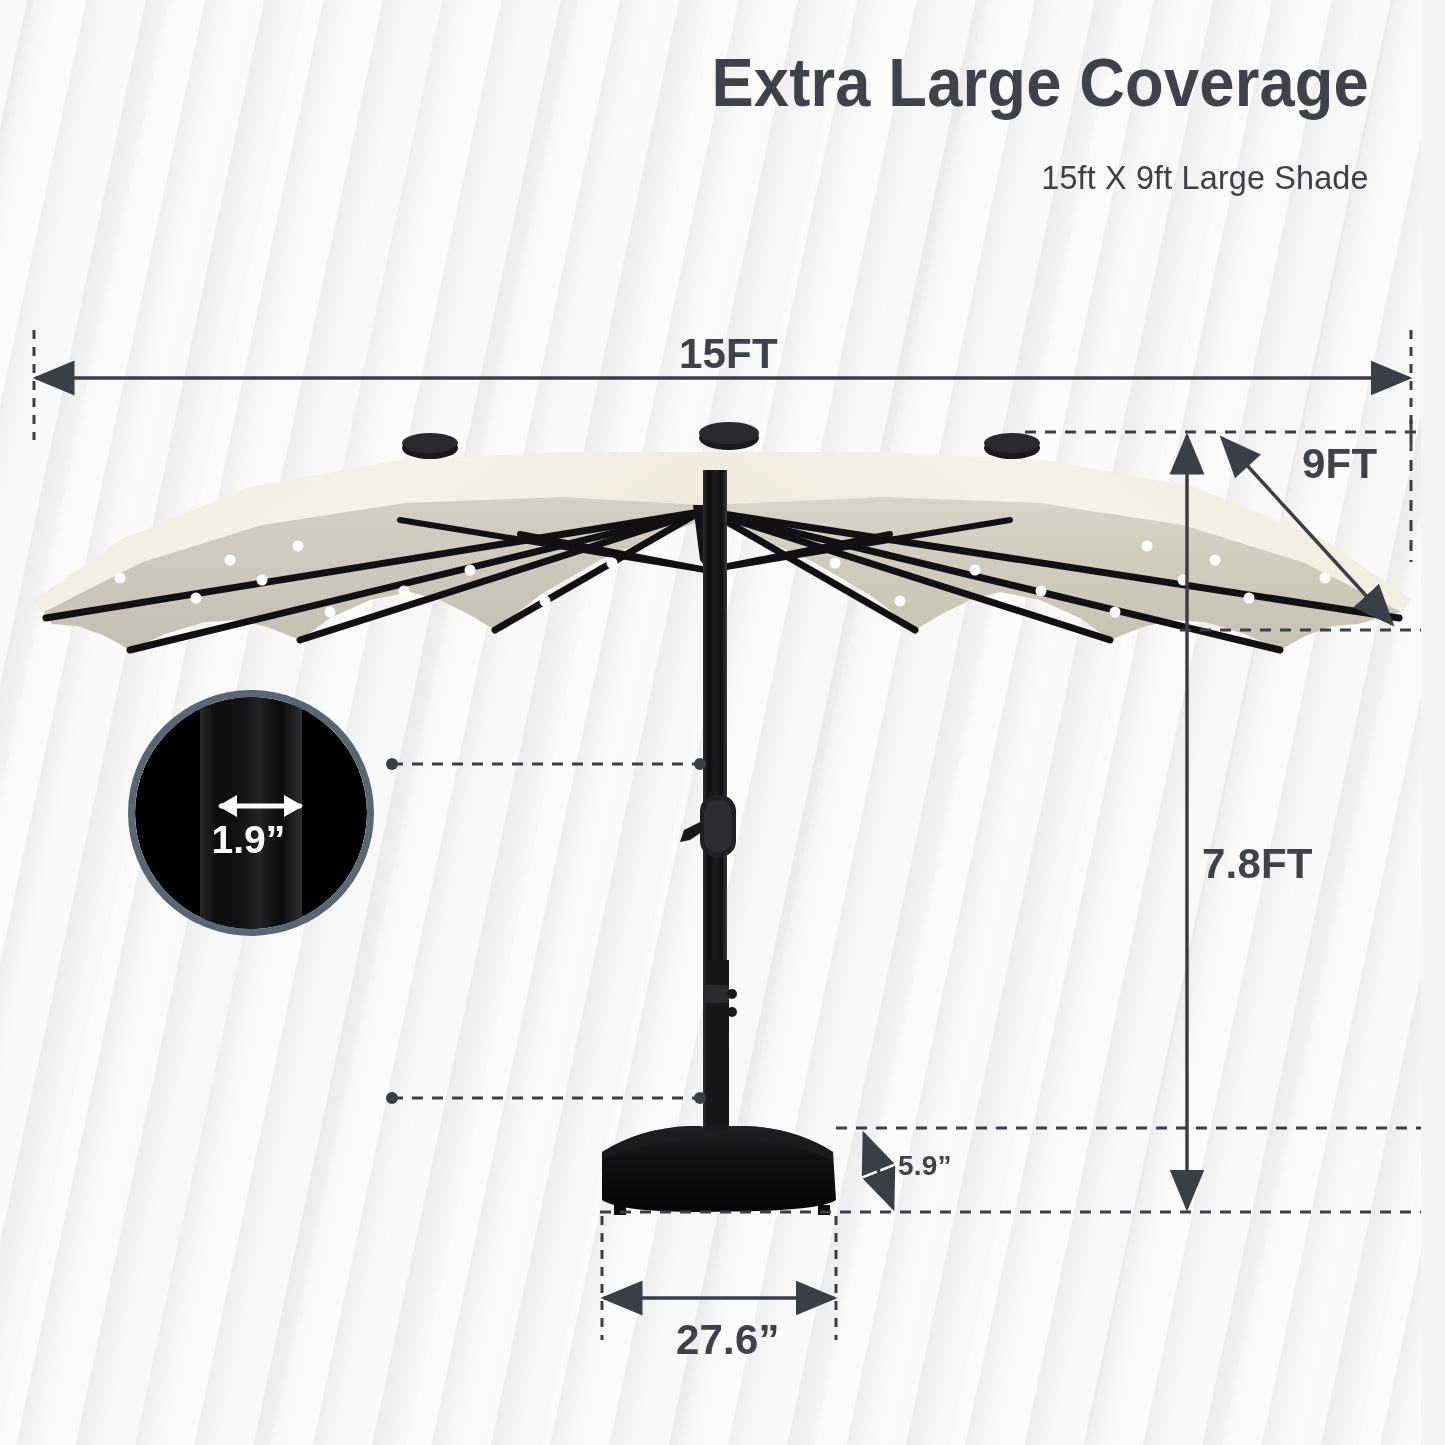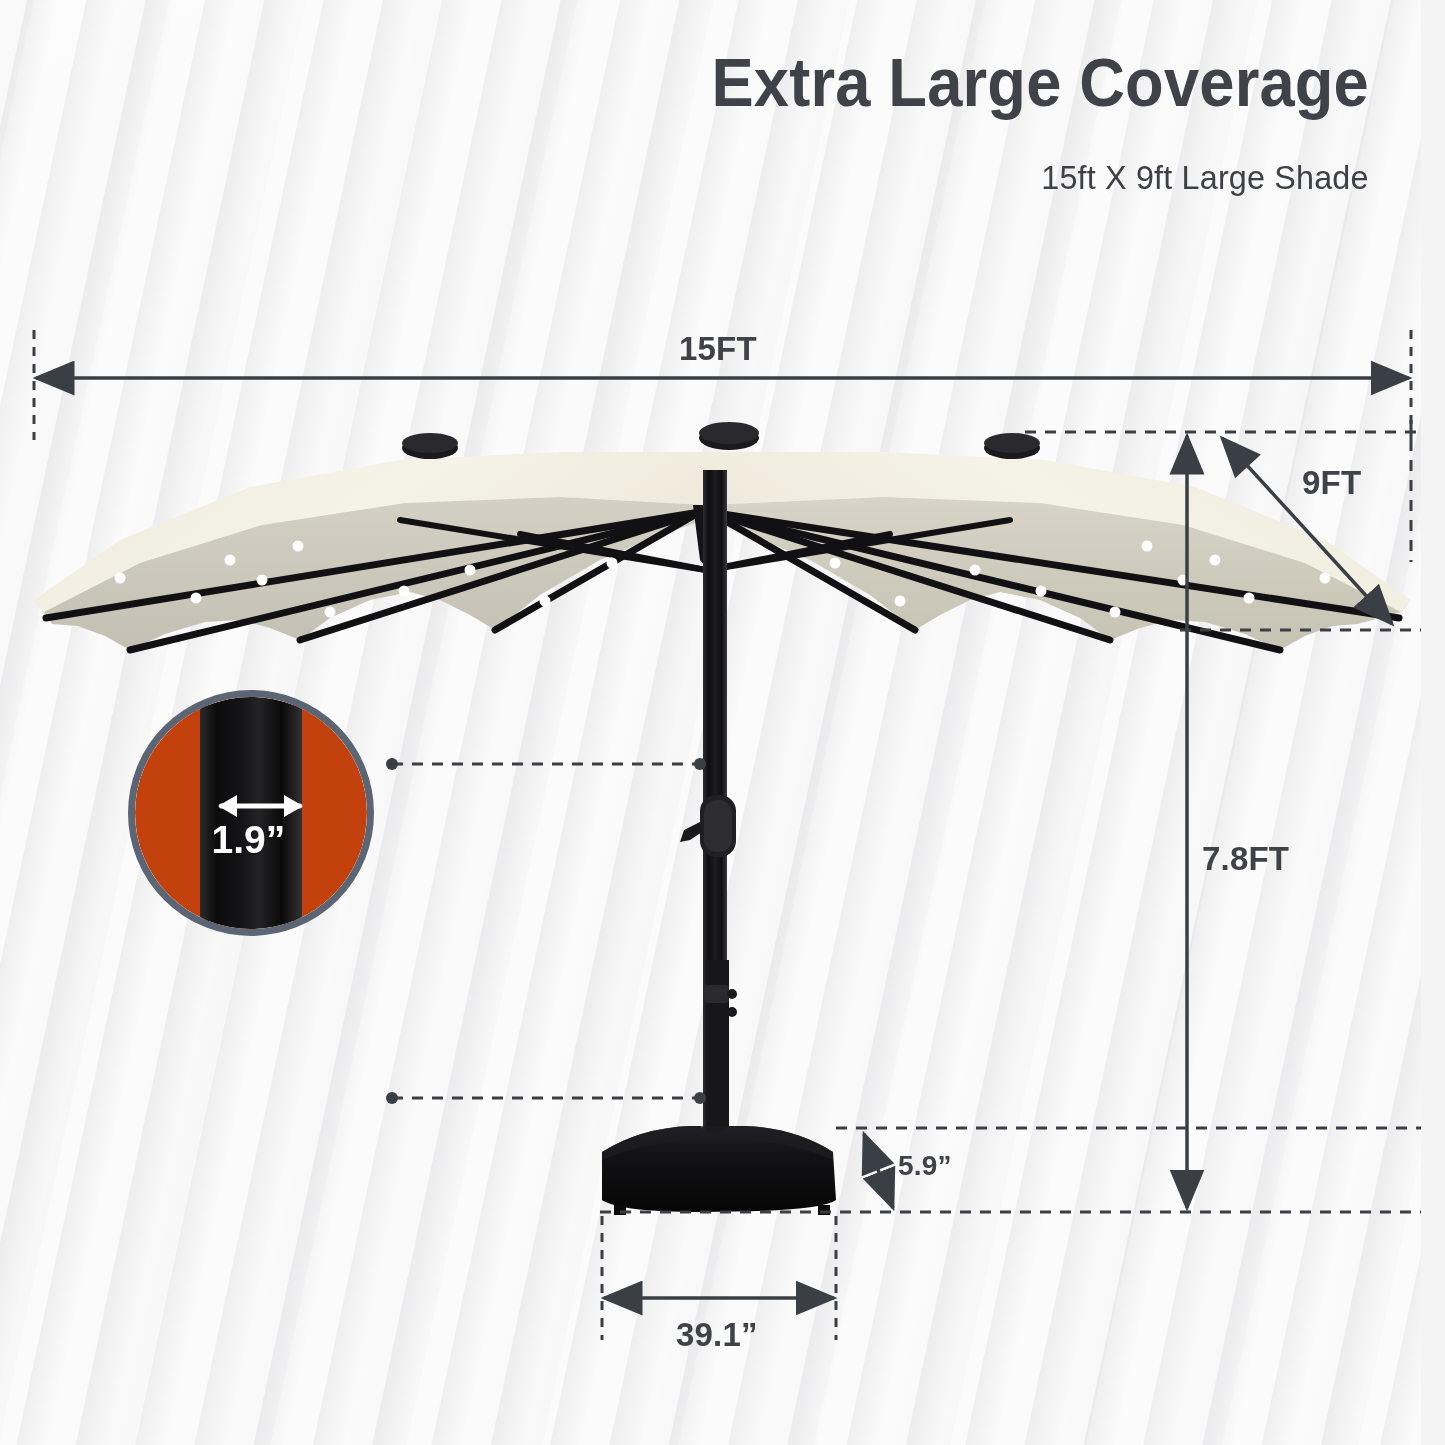--- a/index.html
+++ b/index.html
@@ -22,28 +22,28 @@
     font-family:"Liberation Sans Narrow","Liberation Sans",sans-serif;
     transform:scaleX(.93);transform-origin:right top;
     color:#3f4349;
   }
   #subtitle{
     right:52px;top:158px;font-size:34px;font-weight:normal;color:#3d4146;
     font-family:"Liberation Sans Narrow","Liberation Sans",sans-serif;
     transform:scaleX(.95);transform-origin:right top;
   }
   .dim-lbl{font-size:28px;}
-  .dim-lbl-lg{font-size:33px;}
+  .dim-lbl-lg{font-size:42px;}
   svg.overlay{position:absolute;left:0;top:0;width:1445px;height:1445px;pointer-events:none;}
   .callout{
     position:absolute;border-radius:50%;overflow:hidden;
     border:7px solid #5b6573;background:#fff;
     box-shadow:0 0 0 4px #ffffff inset;
   }
-  .callout-inner{position:absolute;left:0;top:0;right:0;bottom:0;border-radius:50%;overflow:hidden;background:#c2410c;}
+  .callout-inner{position:absolute;left:0;top:0;right:0;bottom:0;border-radius:50%;overflow:hidden;background:#000000;}
   .pole-seg{position:absolute;top:-6%;height:112%;
     background:linear-gradient(90deg,#2a2a2c 0%,#0d0d0e 16%,#121214 38%,#232325 58%,#0a0a0b 80%,#313134 100%);
     border-radius:6px;}
   .wdim{position:absolute;height:0;}
   .wdim .bar{position:absolute;left:0;right:0;top:50%;height:5px;background:#fff;transform:translateY(-50%);border-radius:2px;}
   .wdim .ar{position:absolute;top:50%;width:0;height:0;transform:translateY(-50%);
     border-top:11px solid transparent;border-bottom:11px solid transparent;}
   .wdim .ar.l{left:-1px;border-right:19px solid #fff;}
   .wdim .ar.r{right:-1px;border-left:19px solid #fff;}
   .wlabel{position:absolute;color:#fff;font-weight:bold;font-size:39px;white-space:nowrap;
@@ -234,27 +234,27 @@
     </g>
     <g>
       <line x1="392" y1="1098" x2="700" y2="1098" stroke="#3a3f46" stroke-width="3" stroke-dasharray="11 9"></line>
       <circle cx="392" cy="1098" r="6" fill="#3a3f46"></circle>
       <circle cx="700" cy="1098" r="6" fill="#3a3f46"></circle>
     </g>
   </svg>
 
   <div class="lbl dim-lbl-lg" style="left:679px;top:330px;">15FT</div>
 
-  <div class="lbl dim-lbl-lg" style="left:1302px;top:464px;">9FT</div>
+  <div class="lbl dim-lbl-lg" style="left:1302px;top:440px;">9FT</div>
 
   <div class="lbl dim-lbl-lg" style="left:1202px;top:840px;">7.8FT</div>
 
   <div class="lbl dim-lbl" style="left:898px;top:1150px;">5.9”</div>
 
-  <div class="lbl dim-lbl-lg" style="left:676px;top:1316px;">39.1”</div>
+  <div class="lbl dim-lbl-lg" style="left:676px;top:1316px;">27.6”</div>
 
   <div class="callout" style="left:128px;top:690px;width:232px;height:232px;">
     <div class="callout-inner">
       <div class="pole-seg" style="left:28%;width:44%;"></div>
       <div class="wdim" style="left:36%;right:28%;top:47%;">
         <div class="bar"></div>
           <div class="ar l"></div>
           <div class="ar r"></div>
       </div>
       <div class="wlabel" style="left:33%;top:52%;">1.9”</div>

